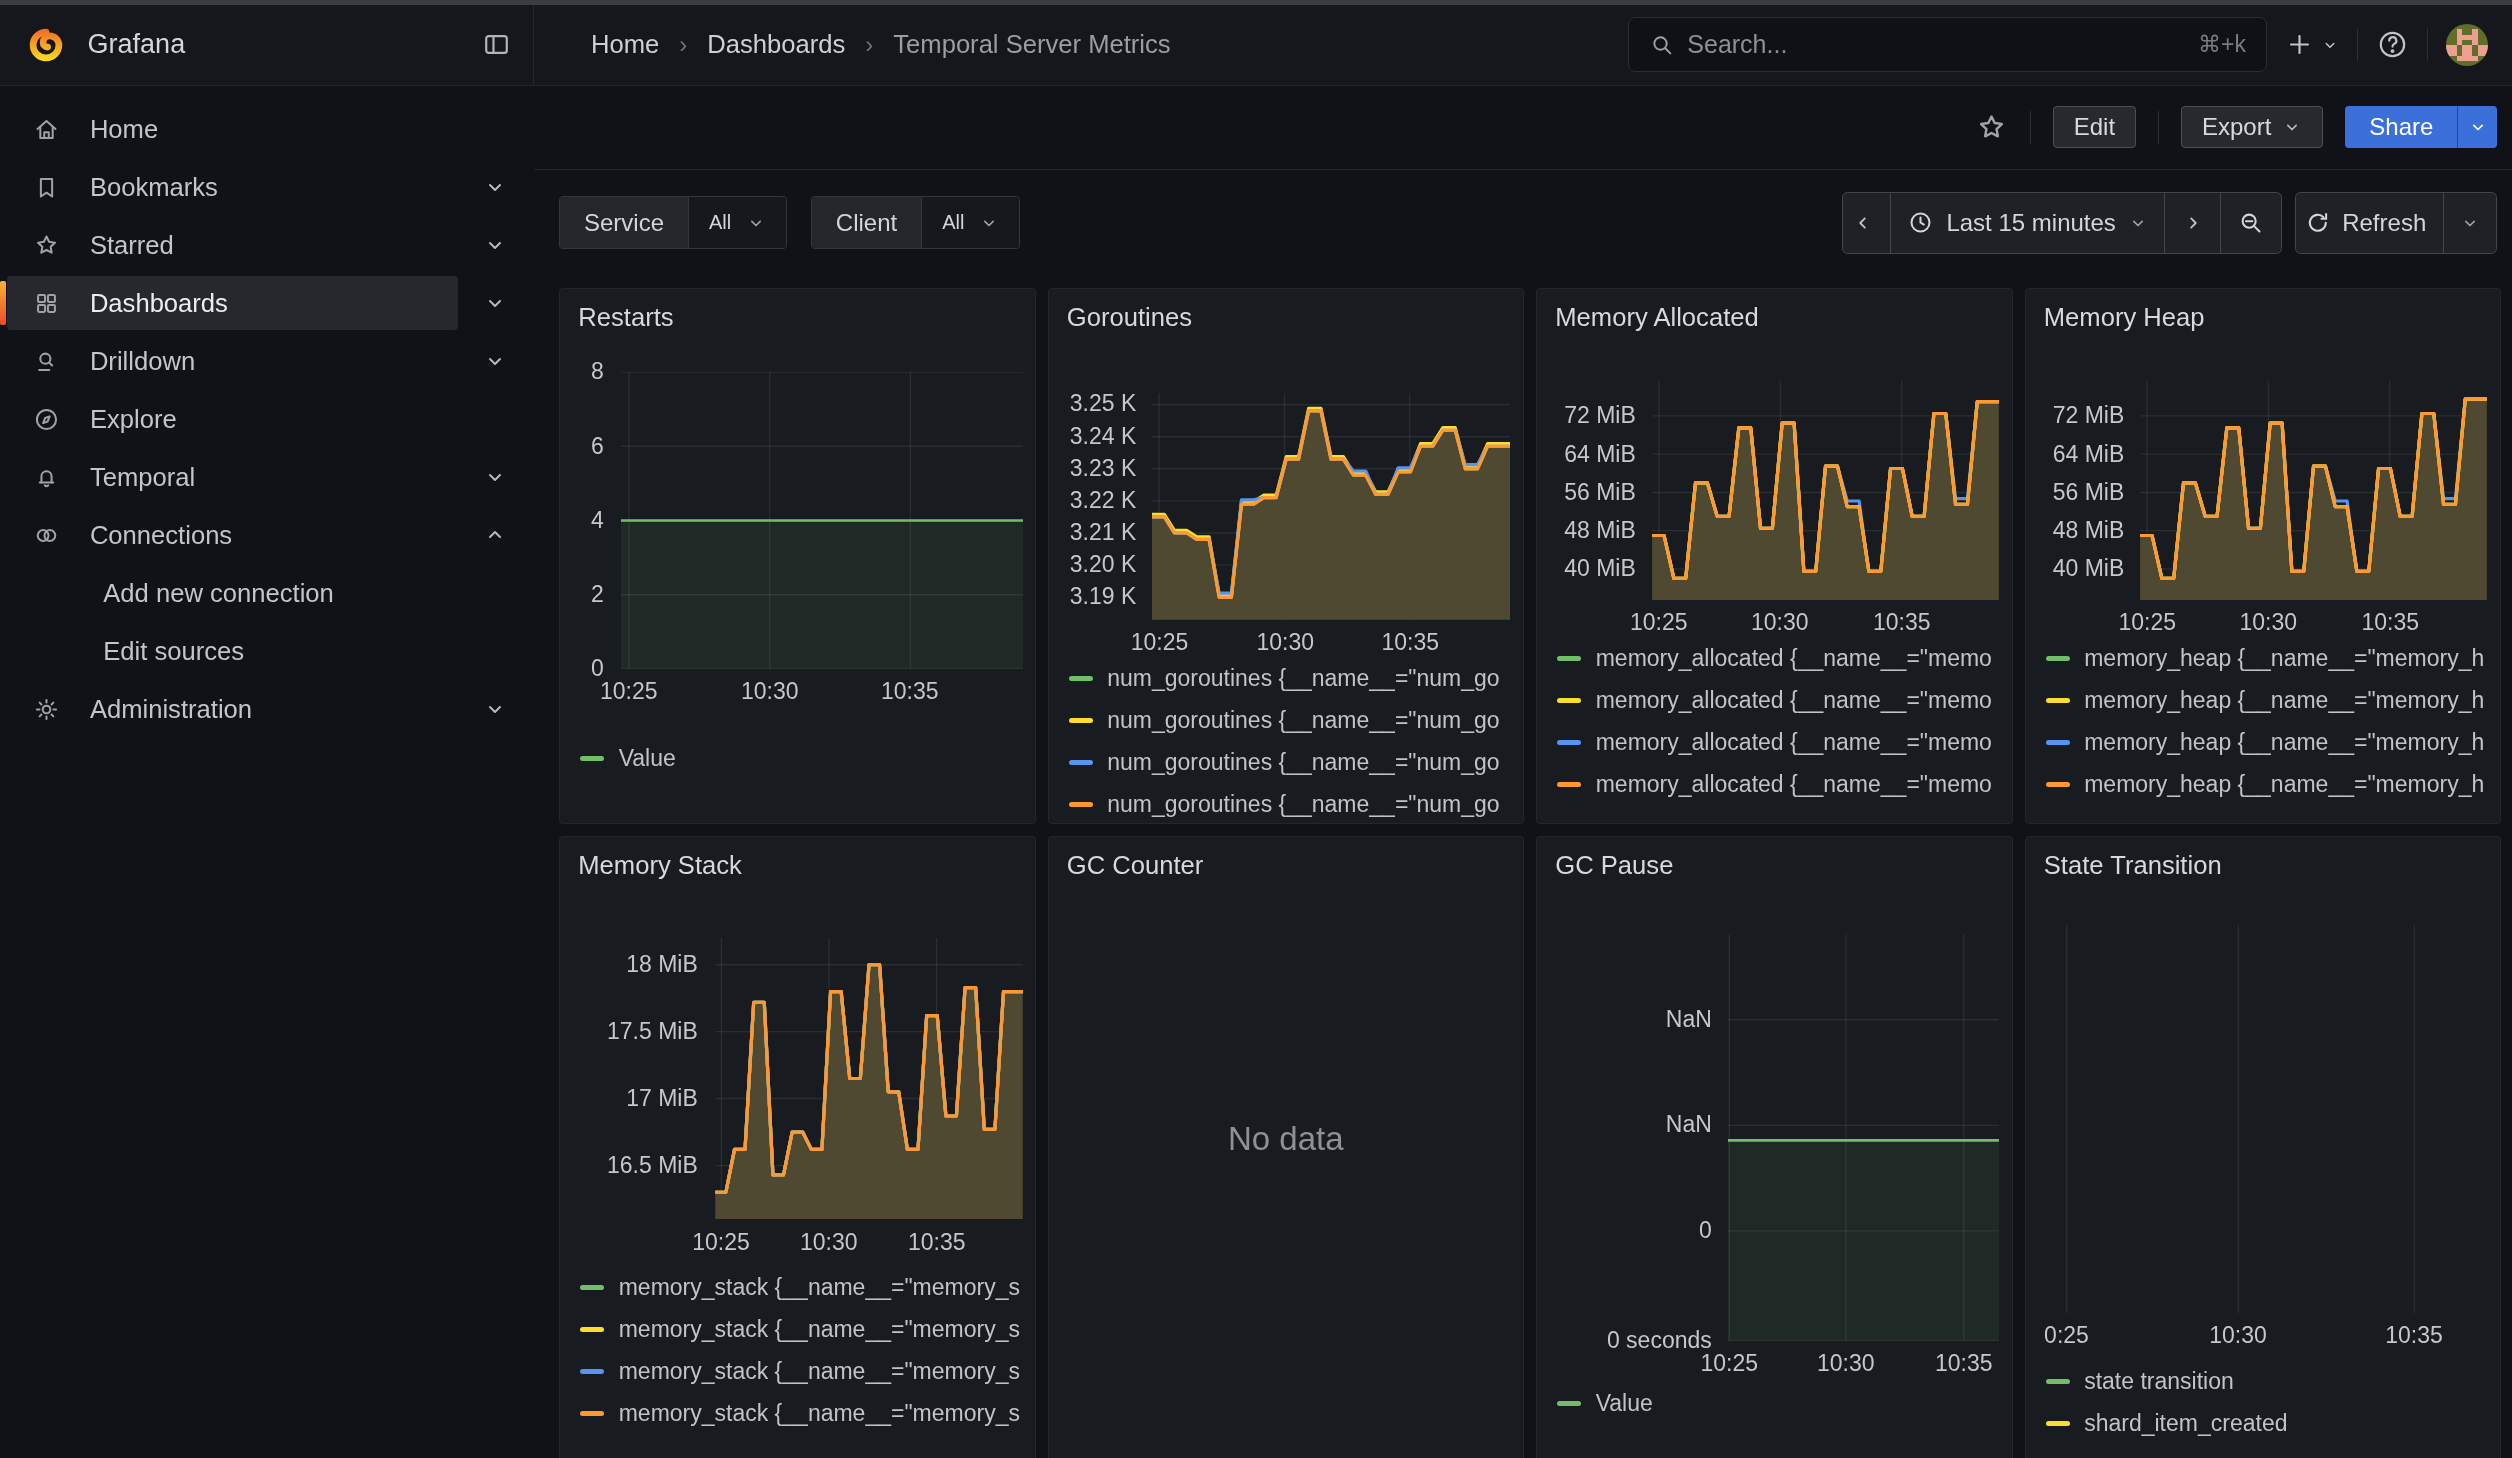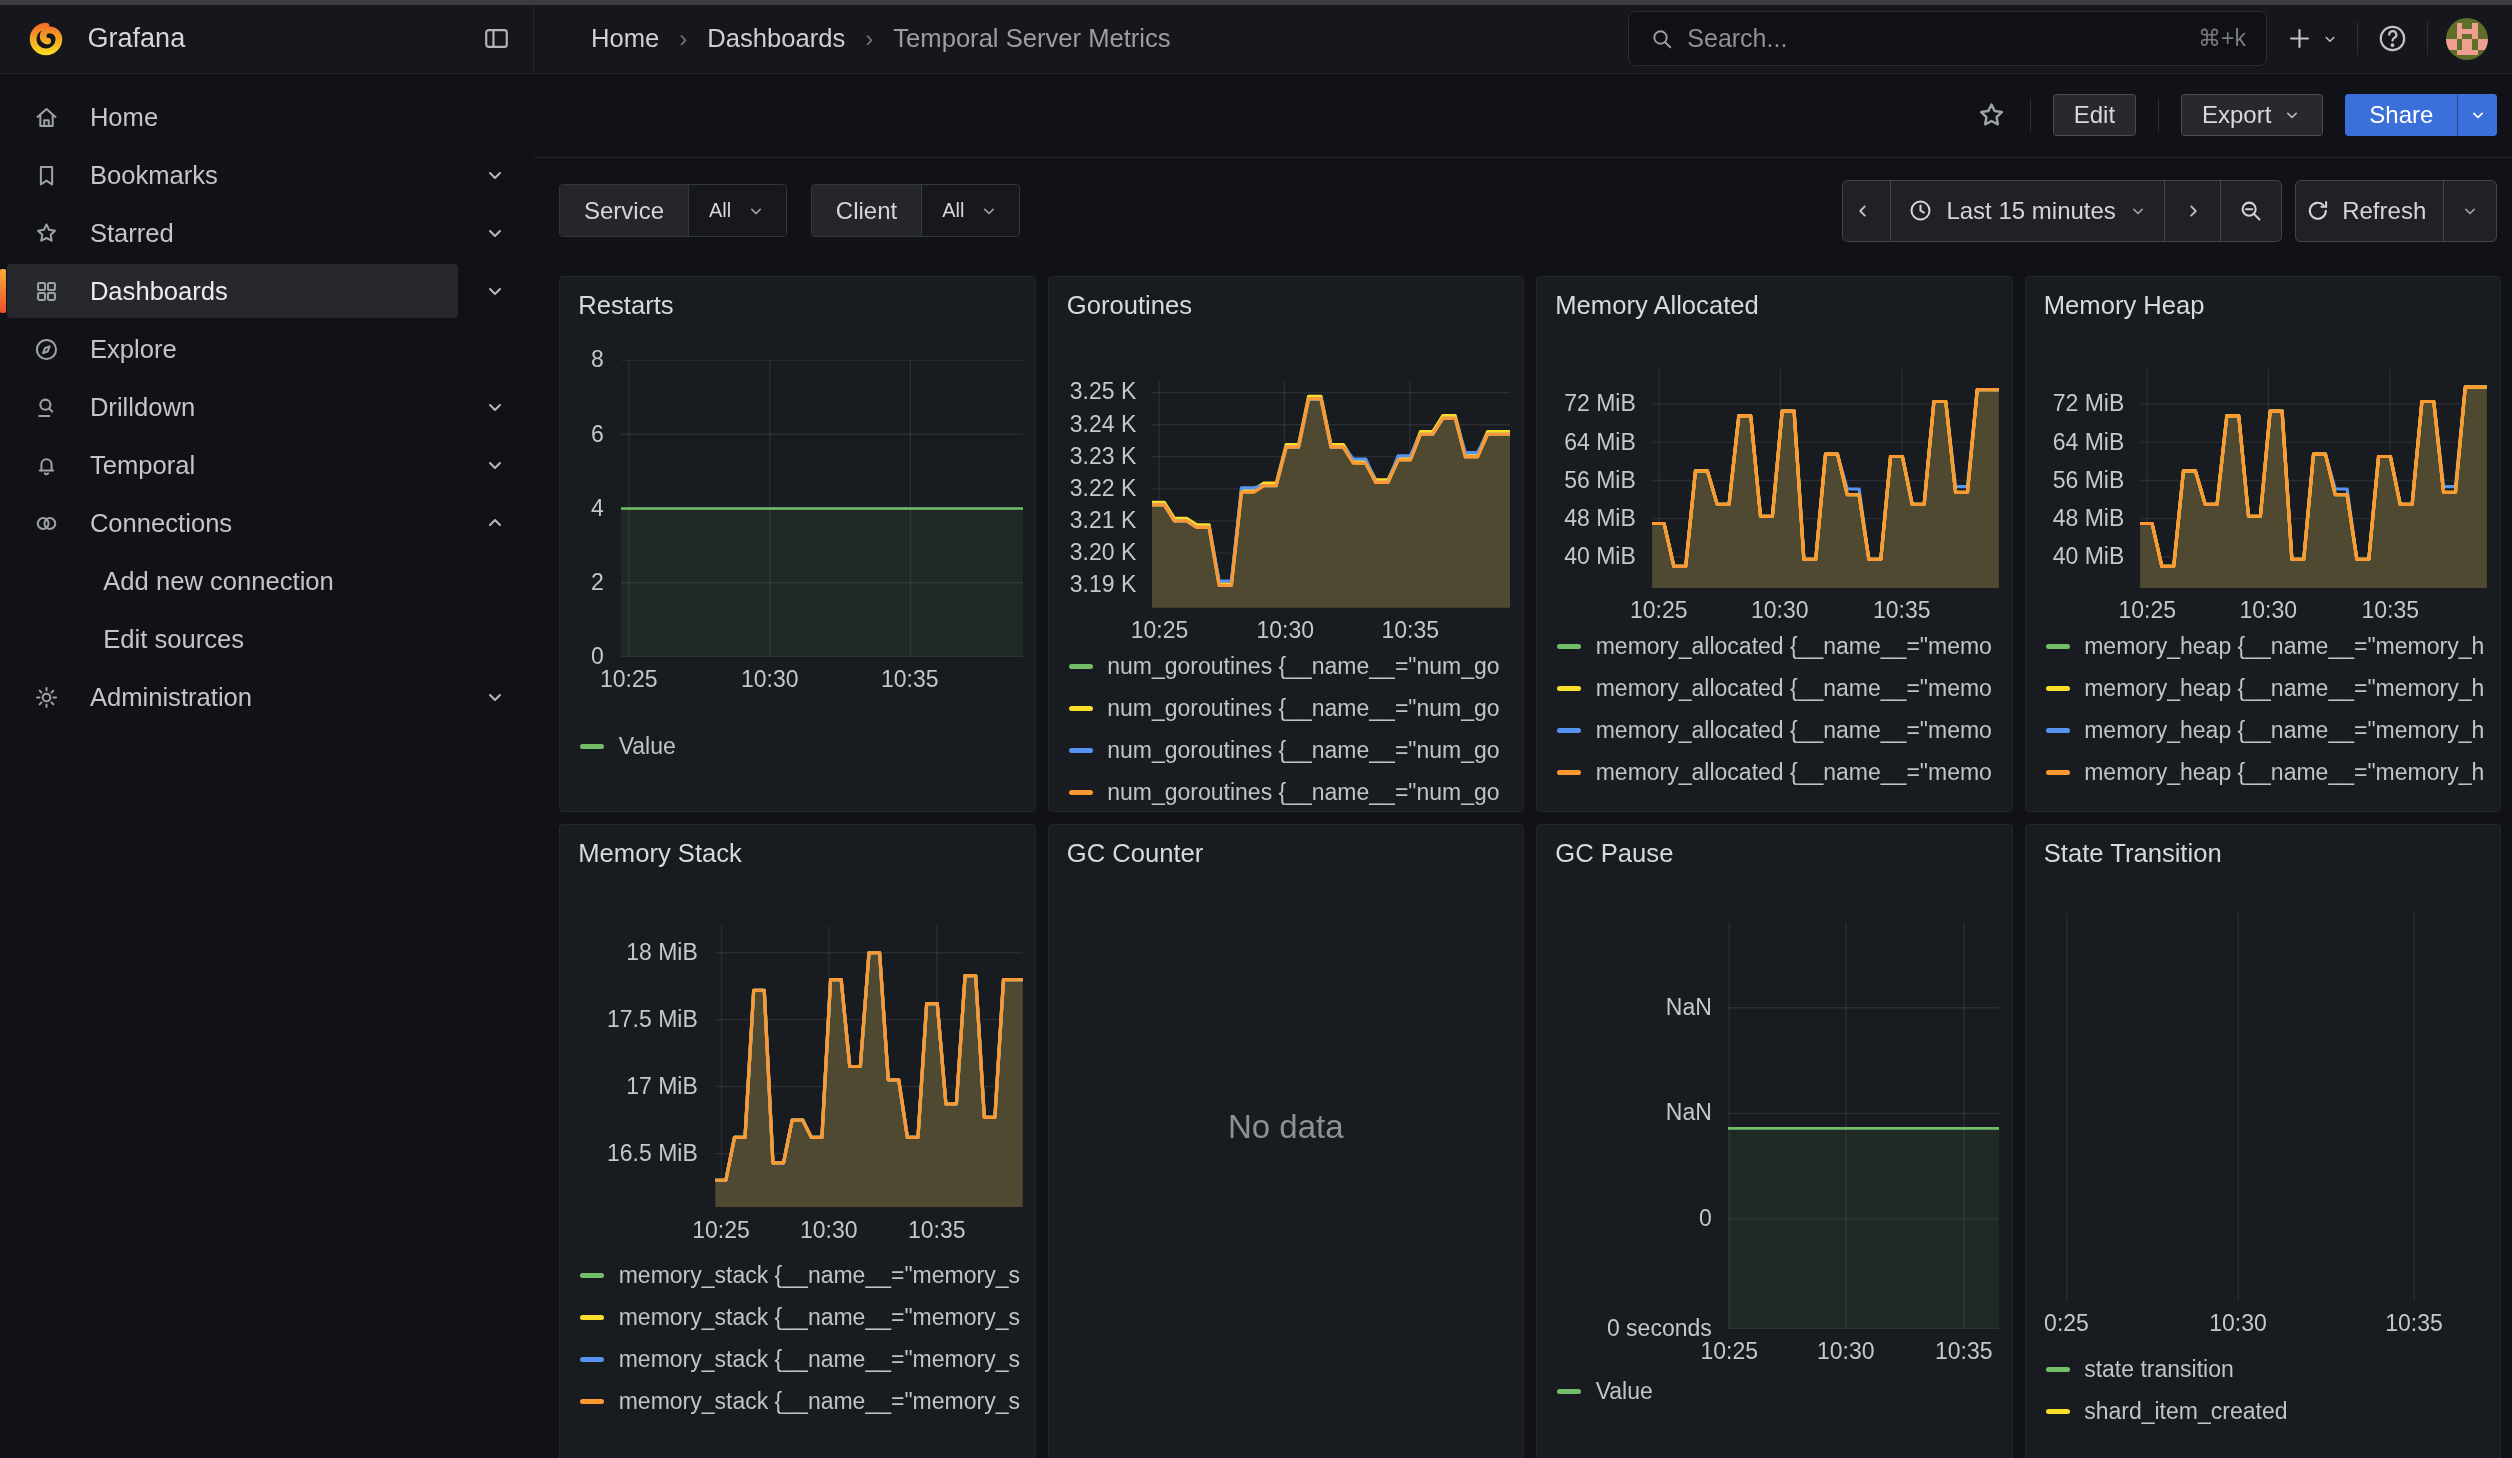--- a/index.html
+++ b/index.html
@@ -1,20 +1,20 @@
 <!DOCTYPE html>
 <html style="font-size:14.6px"><head>
 <meta charset="utf-8">
 <style>
   * { box-sizing: border-box; margin: 0; padding: 0; }
   html,body { width:2512px; height:1458px; overflow:hidden; background:#111217;
     font-family:"Liberation Sans", sans-serif; color:#d5d6db; }
   .top-strip { height:4.6px; background:#3a3c41; }
   
-  .nav { height:69px; background:#16171c; border-bottom:0.9px solid #23252b; display:flex; align-items:stretch; }
+  .nav { height:81px; background:#16171c; border-bottom:0.9px solid #23252b; display:flex; align-items:stretch; }
   .nav-left { width:534px; border-right:0.9px solid #25272d; display:flex; align-items:center; padding:0 22px 0 25.6px; }
   .logo svg { width:40px; height:40px; display:block; }
   .brand { margin-left:22px; font-size:27px; font-weight:500; color:#d5d6db; }
   .toggle-btn { margin-left:auto; background:none; border:none; color:#b4b5bc; cursor:pointer; display:flex; }
   .nav-mid { flex:1; display:flex; align-items:center; padding-left:57px; }
   .breadcrumb { display:flex; align-items:center; font-size:25.6px; }
   .breadcrumb a { color:#cfd0d5; text-decoration:none; cursor:pointer; }
   .breadcrumb .sep { color:#70727a; margin:0 20px; font-size:24px; }
   .breadcrumb .current { color:#9b9ca4; }
   .nav-right { display:flex; align-items:center; padding-right:24px; gap:18px; }
@@ -211,40 +211,40 @@
         </div>
         <button class="schev">
           <svg width="24" height="24" viewBox="0 0 24 24" fill="none" stroke="currentColor" stroke-width="2" stroke-linecap="round" stroke-linejoin="round">
             <path d="M7 10l5 5 5-5"></path>
           </svg>
         </button>
       </div>
       <div class="srow">
         <div class="sitem">
           <svg width="27" height="27" viewBox="0 0 24 24" fill="none" stroke="currentColor" stroke-width="1.8" stroke-linecap="round" stroke-linejoin="round">
-            <circle cx="12" cy="12" r="8.5"></circle>
-            <path d="M14.8 9.2l-1.8 4.6-4 1.4 1.8-4.6z"></path>
-          </svg>
-          <span class="slabel">Explore</span>
-        </div>
-      </div>
-      <div class="srow">
-        <div class="sitem">
-          <svg width="27" height="27" viewBox="0 0 24 24" fill="none" stroke="currentColor" stroke-width="1.8" stroke-linecap="round" stroke-linejoin="round">
             <circle cx="11" cy="9.5" r="4.5"></circle>
             <path d="M14.4 13 17 15.6"></path>
             <path d="M5.5 19.5h9"></path>
           </svg>
           <span class="slabel">Drilldown</span>
         </div>
         <button class="schev">
           <svg width="24" height="24" viewBox="0 0 24 24" fill="none" stroke="currentColor" stroke-width="2" stroke-linecap="round" stroke-linejoin="round">
             <path d="M7 10l5 5 5-5"></path>
           </svg>
         </button>
+      </div>
+      <div class="srow">
+        <div class="sitem">
+          <svg width="27" height="27" viewBox="0 0 24 24" fill="none" stroke="currentColor" stroke-width="1.8" stroke-linecap="round" stroke-linejoin="round">
+            <circle cx="12" cy="12" r="8.5"></circle>
+            <path d="M14.8 9.2l-1.8 4.6-4 1.4 1.8-4.6z"></path>
+          </svg>
+          <span class="slabel">Explore</span>
+        </div>
       </div>
       <div class="srow">
         <div class="sitem">
           <svg width="27" height="27" viewBox="0 0 24 24" fill="none" stroke="currentColor" stroke-width="1.8" stroke-linecap="round" stroke-linejoin="round">
             <path d="M6 16.5h12"></path>
             <path d="M7.5 16.5V11a4.5 4.5 0 0 1 9 0v5.5"></path>
             <path d="M10.5 19a1.8 1.8 0 0 0 3 0"></path>
           </svg>
           <span class="slabel">Temporal</span>
         </div>

